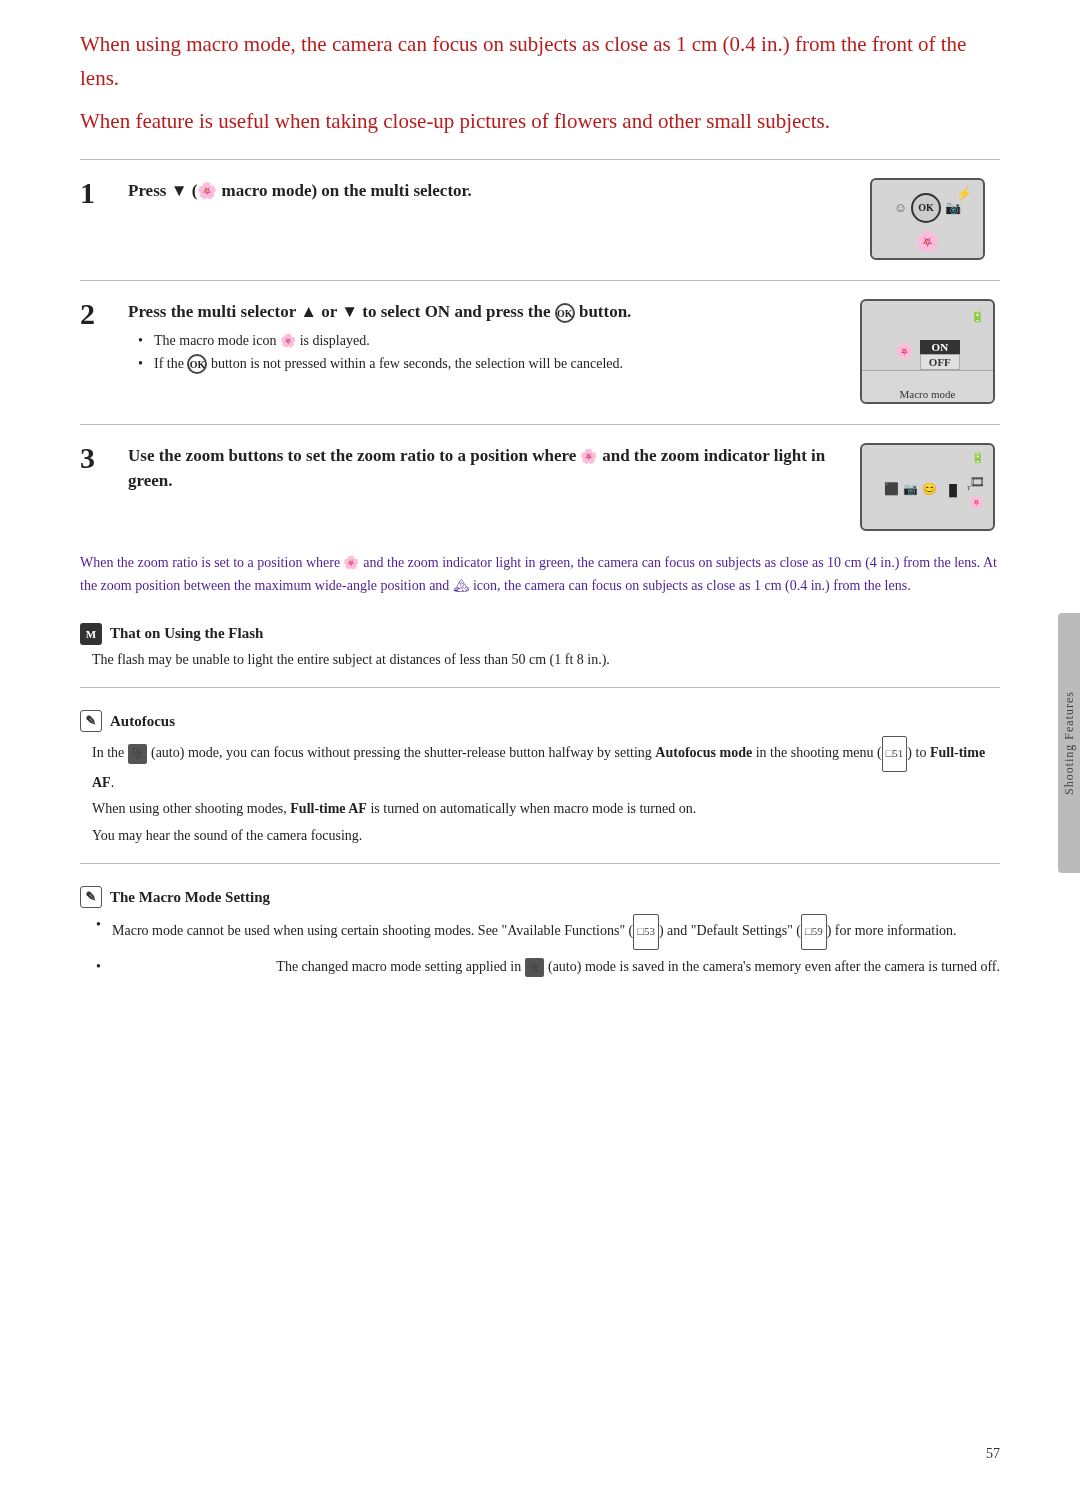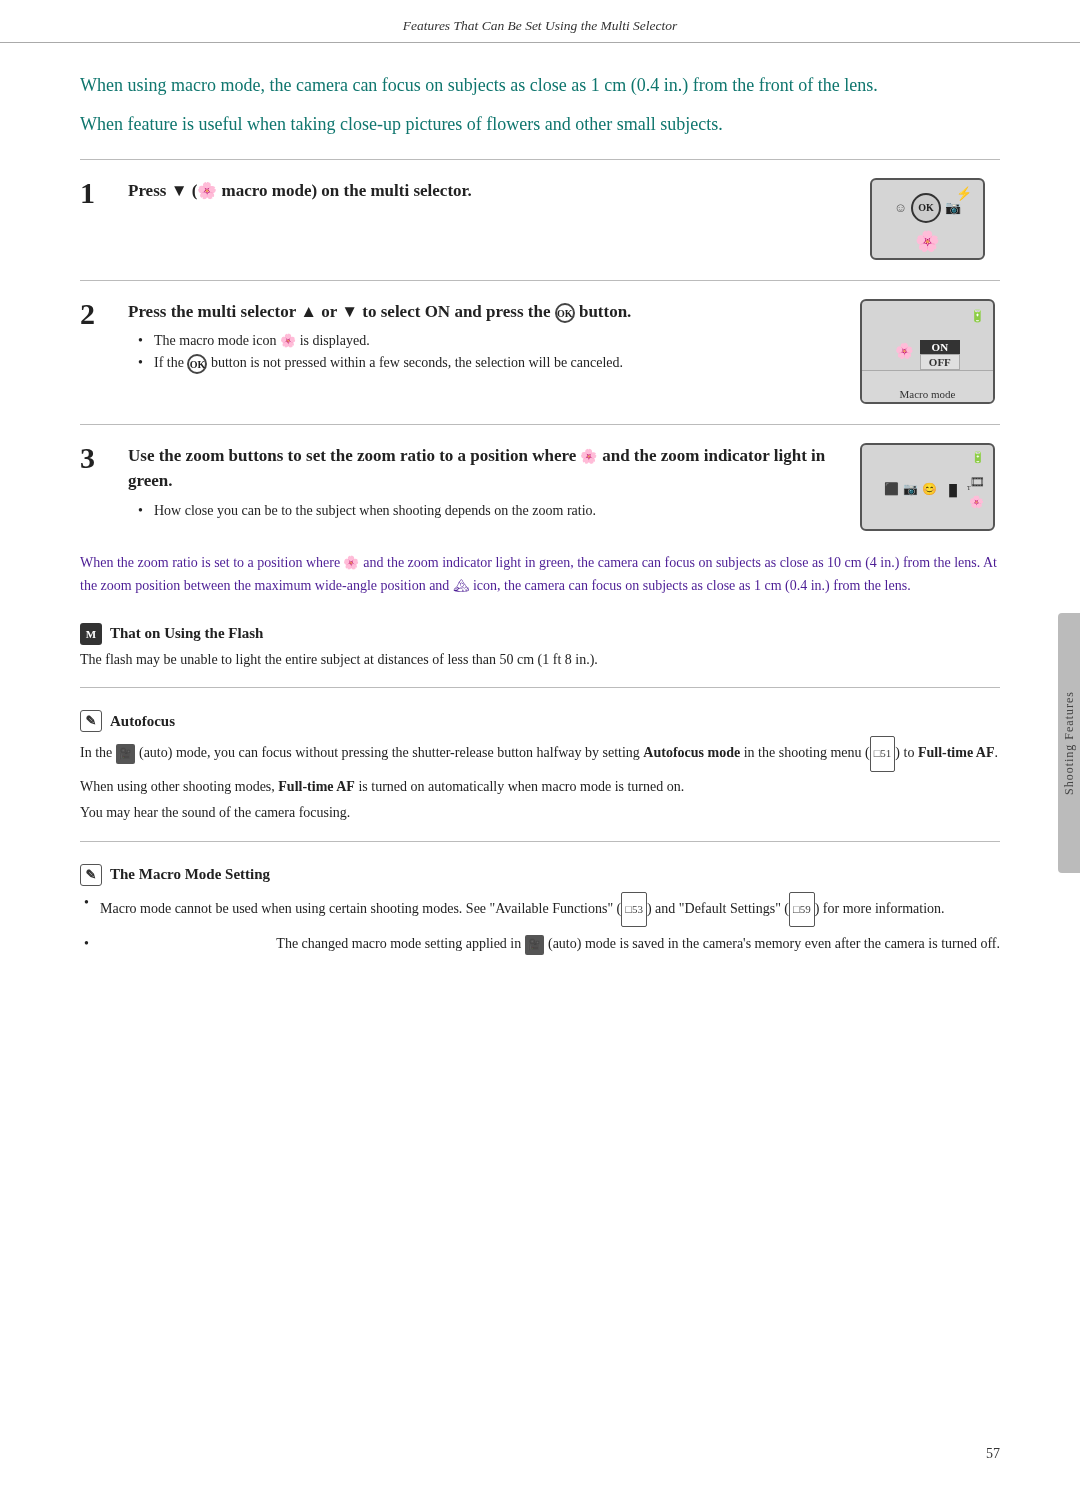--- a/index.html
+++ b/index.html
@@ -30,24 +30,24 @@
     .main-content {
       padding: 28px 80px 40px 80px;
     }
     .section-title {
       font-size: 26px;
       font-weight: bold;
       margin-bottom: 16px;
       margin-top: 4px;
     }
     .intro-text {
-      font-size: 18px;
+      font-size: 21px;
       line-height: 1.6;
       margin-bottom: 10px;
-      color: #0f766e;
+      color: #b91c1c;
     }
     .step-section {
       border-top: 1px solid #bbb;
       margin-top: 20px;
       padding-top: 18px;
     }
     .step-row {
       display: flex;
       align-items: flex-start;
       gap: 16px;
@@ -191,20 +191,21 @@
       border-radius: 2px;
     }
     .note-title {
       font-size: 15px;
       font-weight: bold;
     }
     .note-body {
       font-size: 14px;
       line-height: 1.6;
       color: #222;
+      margin-left: 12px;
     }
     .ok-btn-inline {
       display: inline-block;
       border: 2px solid #444;
       border-radius: 50%;
       width: 20px;
       height: 20px;
       line-height: 17px;
       text-align: center;
       font-size: 10px;
@@ -249,23 +250,20 @@
       vertical-align: middle;
       border-radius: 2px;
       color: #444;
     }
   </style>
 </head>
 <body>
 
 <div class="page">
 
-  <div class="top-header">
-    <span>Features That Can Be Set Using the Multi Selector</span>
-  </div>
 
   <div class="main-content">
 
 
     <p class="intro-text">
       When using macro mode, the camera can focus on subjects as close as 1 cm (0.4 in.) from the front of the lens.
     </p>
     <p class="intro-text">
       When feature is useful when taking close-up pictures of flowers and other small subjects.
     </p>
@@ -327,23 +325,20 @@
       </div>
     </div>
 
     <div class="step-section">
       <div class="step-row">
         <div class="step-number">3</div>
         <div class="step-content">
           <div class="step-main-text">
             Use the zoom buttons to set the zoom ratio to a position where <span style="font-size:14px;">🌸</span> and the zoom indicator light in green.
           </div>
-          <ul class="bullet-list">
-            <li>How close you can be to the subject when shooting depends on the zoom ratio.</li>
-          </ul>
         </div>
 
         <div class="step-img-wrapper">
           <div class="cam-display cam-display-3" style="width:135px;height:88px;background:#d5d5d5;position:relative;overflow:hidden;">
 
             <div style="display:flex;align-items:center;padding:6px 8px 0 8px;gap:4px;">
               <span style="font-size:12px;">⬛</span>
               <span style="font-size:12px;">📷</span>
               <span style="font-size:12px;">😊</span>
               <span style="font-size:11px;margin-left:4px;">▐▌</span>

